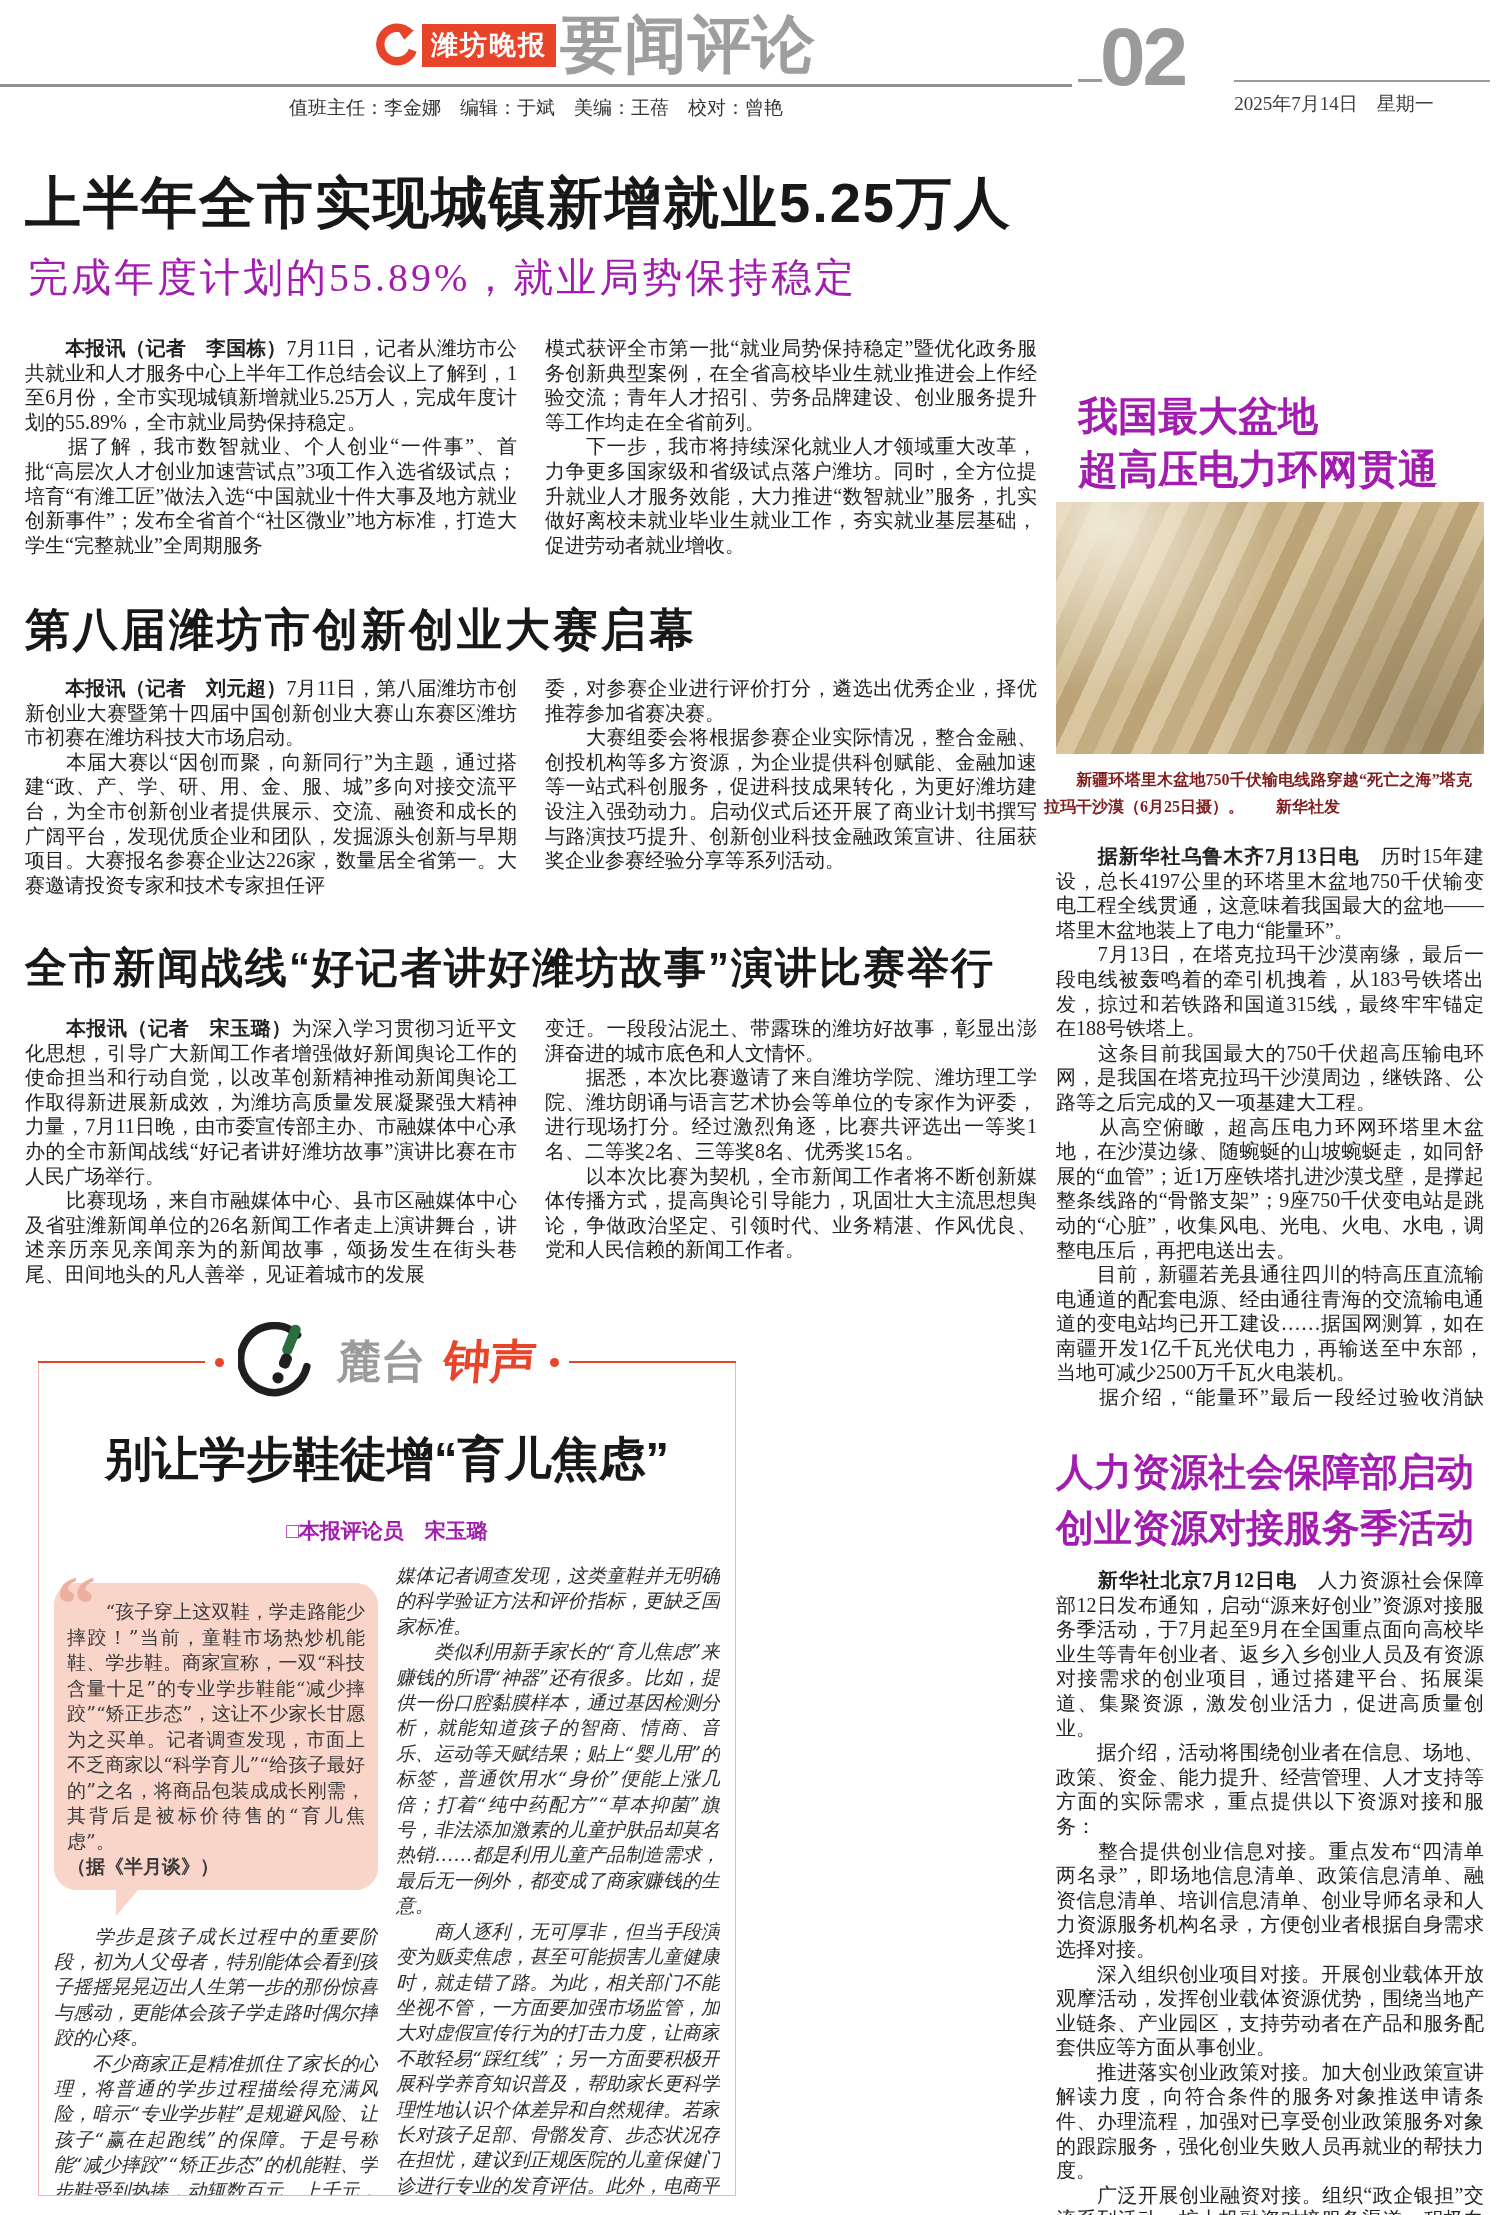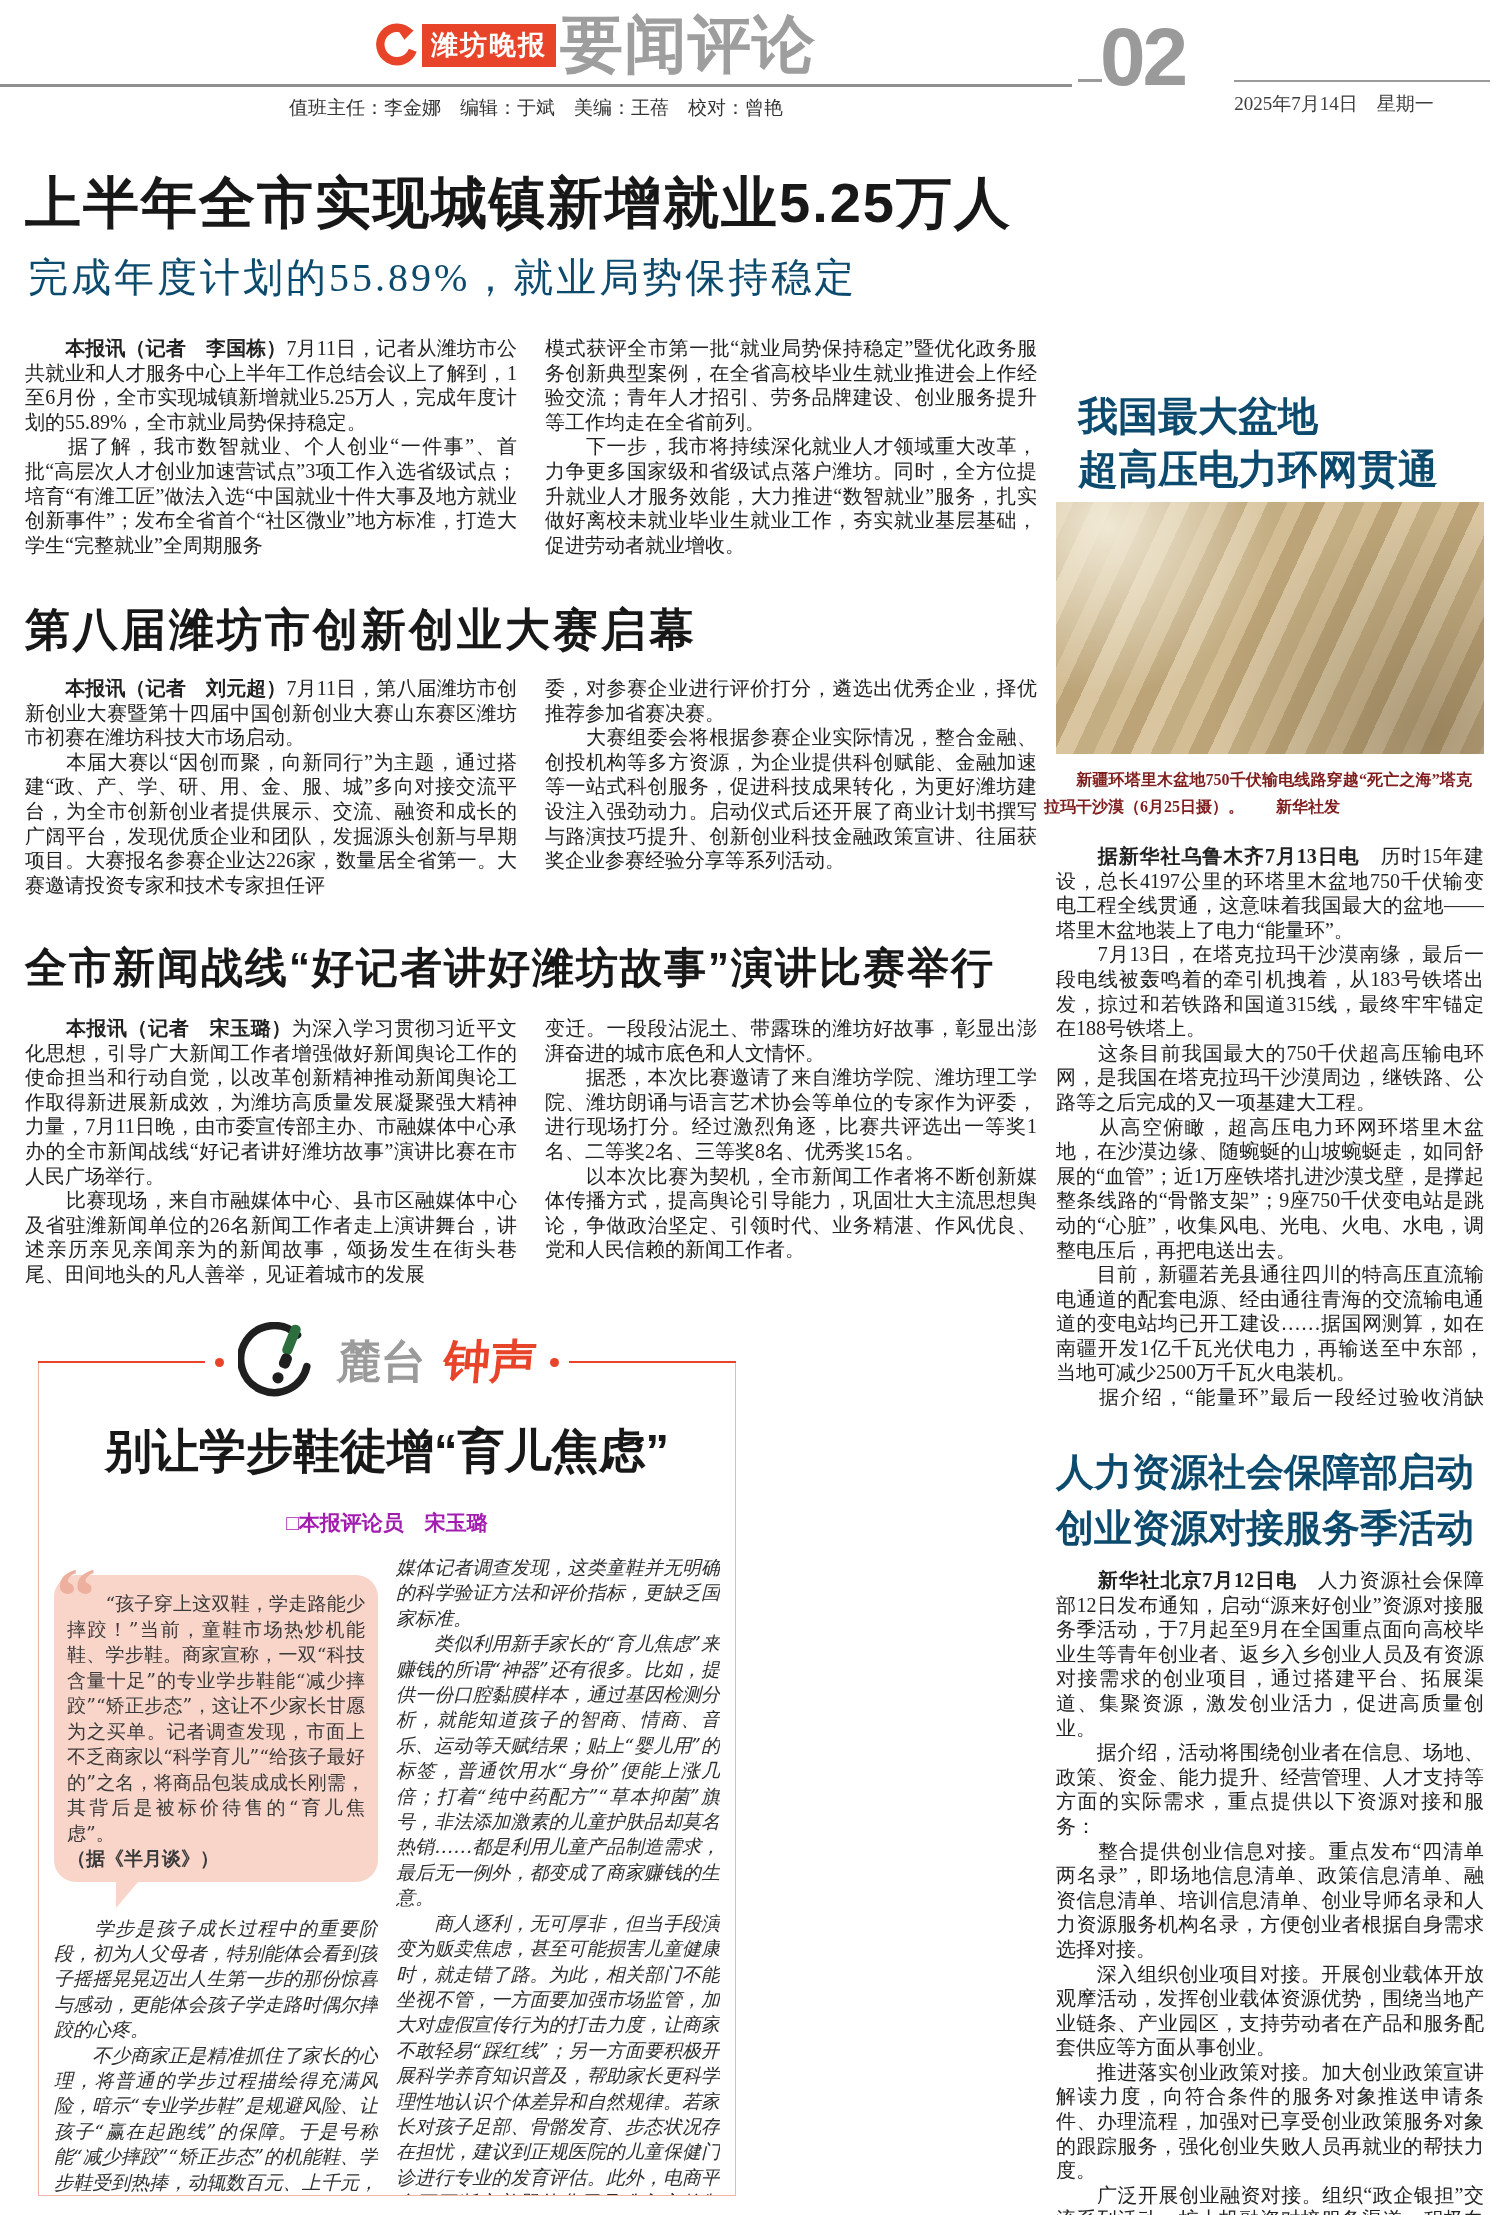--- a/index.html
+++ b/index.html
@@ -16,21 +16,21 @@
   .head-rule{top:84px;left:0;width:1072px;height:3px;background:#8f8f8f;}
   .staff-line{top:95px;left:0;width:1072px;text-align:center;font-size:19px;color:#333;}
   .page-num{left:1100px;top:10px;font-family:"Liberation Sans",sans-serif;font-weight:bold;
             font-size:82px;color:#9a9a9a;letter-spacing:-3px;}
   .num-dash{left:1078px;top:79px;width:24px;height:3px;background:#9a9a9a;}
   .num-line{left:1234px;top:80px;width:256px;height:2px;background:#9a9a9a;}
   .date-line{left:1206px;top:91px;width:256px;text-align:center;font-size:19px;color:#3c3c3c;}
 
   
   .h-sans{font-family:"Liberation Sans",sans-serif;font-weight:bold;color:#181818;white-space:nowrap;}
-  .h-serif{font-family:"Liberation Serif",serif;font-weight:bold;color:#0c4a6e;}
+  .h-serif{font-family:"Liberation Serif",serif;font-weight:bold;color:#a21caf;}
   .cols{display:flex;gap:28px;}
   .col{flex:1;overflow:hidden;}
   .body-text p.para{margin:0;font-size:20px;line-height:24.6px;text-align:justify;color:#222;}
   .body-text p.para b{font-weight:bold;}
 
   .a1-head{top:166px;left:25px;width:1015px;font-size:56px;letter-spacing:2px;}
   .a1-sub{top:250px;left:28px;font-size:40px;letter-spacing:3px;font-weight:normal;white-space:nowrap;}
   .a1-body{top:336px;left:25px;width:1012px;height:232px;}
   .a2-head{top:600px;left:25px;font-size:45px;letter-spacing:3px;}
   .a2-body{top:676px;left:25px;width:1012px;height:238px;}
@@ -41,21 +41,21 @@
   .comment-box{top:1318px;left:38px;width:698px;height:878px;overflow:hidden;}
   .comment-frame{position:absolute;top:44px;left:0;right:0;bottom:0;
                  border:1px solid #f2b4a4;border-top:none;}
   .logo-row{position:relative;display:flex;align-items:center;gap:10px;height:88px;}
   .logo-line{flex:1;height:2px;background:#e8442a;}
   .logo-dot{width:9px;height:9px;border-radius:50%;background:#e8442a;}
   .logo-center{display:flex;align-items:center;gap:18px;background:#fff;padding:0 4px;}
   .logo-gray{font-family:"Liberation Sans",sans-serif;font-weight:bold;font-size:45px;color:#9b9b9b;}
   .logo-red{font-family:"Liberation Serif",serif;font-weight:bold;font-size:46px;color:#e8442a;
             transform:skewX(-5deg);}
-  .comment-head{text-align:center;font-size:47px;margin-top:14px;white-space:nowrap;}
+  .comment-head{text-align:center;font-size:47px;margin-top:22px;white-space:nowrap;}
   .comment-byline{text-align:center;font-family:"Liberation Sans",sans-serif;font-weight:bold;
                   font-size:21px;margin-top:26px;color:#a21caf;}
   .comment-cols{display:flex;gap:18px;margin-top:18px;padding:0 16px;height:640px;overflow:hidden;}
   .kai p.para{margin:0;font-size:19px;line-height:25.4px;text-align:justify;color:#2e2e2e;
               font-family:"DejaVu Serif",serif;font-style:italic;}
   .quote{position:relative;background:#f9d4c9;border-radius:22px;padding:16px 13px 10px;margin-top:20px;}
   .quote p{margin:0;font-size:19px;line-height:25.5px;text-align:justify;color:#3a3a3a;
            font-family:"DejaVu Serif",serif;}
   .quote-mark{position:absolute;top:-24px;left:2px;font-size:80px;color:#eeb09e;
               font-family:"Liberation Serif",serif;font-weight:bold;}

